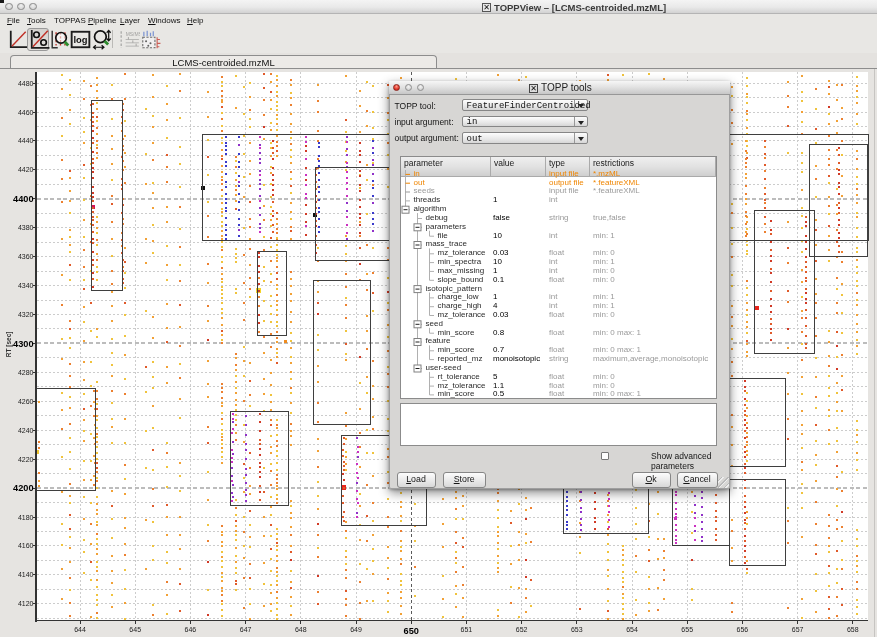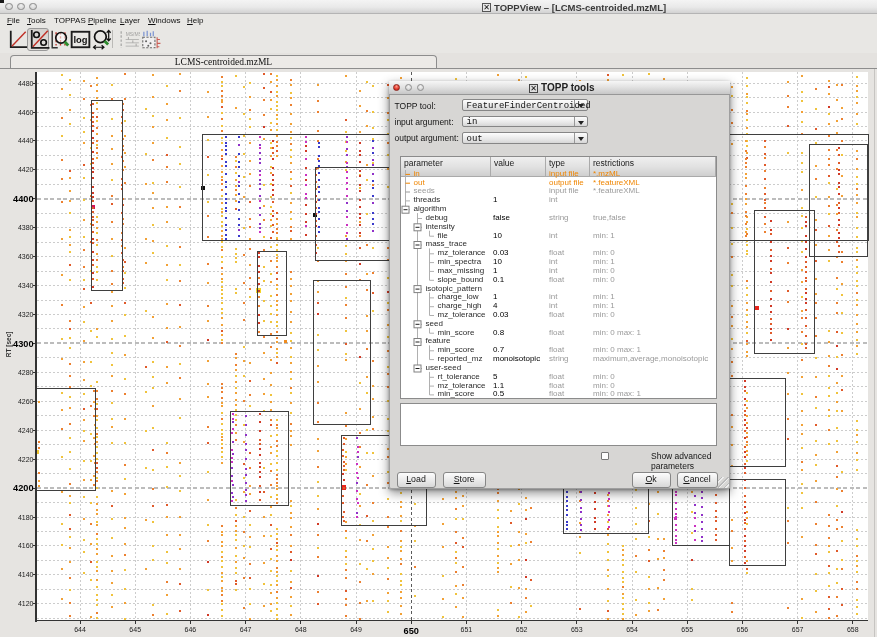--- a/index.html
+++ b/index.html
@@ -11,28 +11,28 @@
 .title-ico { position:absolute; top:2.5px; left:482px; width:9px; height:9px; background:#e8e8e8; border:1px solid #555;
   color:#111; font-size:8px; line-height:7px; text-align:center; }
 .corner { position:absolute; left:0; top:0; width:4px; height:3px; background:#1a1a1a; }
 .menubar { position:absolute; left:0; top:14px; width:100%; height:13px; background:#e8e7e4; font-size:8px; color:#111; }
 .menubar span { position:absolute; top:1.5px; }
 .toolbar { position:absolute; left:0; top:27px; width:100%; height:26px; background:#e8e7e4; }
 .tabbar { position:absolute; left:0; top:53px; width:100%; height:16px; background:#e4e2df; }
 .tabline { position:absolute; left:0; top:68px; width:100%; height:1px; background:#8d8d8d; }
 .tab { position:absolute; left:10px; top:1.5px; width:427px; height:14.5px; background:#eceae7;
   border:1px solid #8d8d8d; border-bottom:none; border-radius:4px 4px 0 0; text-align:center;
-  font-size:9.5px; color:#111; padding-top:1.5px;font-family:Liberation Serif, serif; }
+  font-size:9.5px; color:#111; padding-top:1.5px; }
 .tbico { position:absolute; top:2px; width:21px; height:21px; }
 .dialog { position:absolute; left:389px; top:81px; width:341px; height:408px; background:#d7d6d4; outline:1px solid #9f9f9f; outline-offset:-1px;
   box-shadow: 0 4px 11px rgba(0,0,0,0.45), 0 1px 3px rgba(0,0,0,0.3); border-radius:0 0 2px 2px; }
 .dtitle { position:absolute; left:0; top:0; width:100%; height:14px;
   background:linear-gradient(#f6f6f6,#e3e3e3 45%,#c7c7c7); border-bottom:1px solid #979797; }
 .dcirc { position:absolute; top:3.4px; width:7px; height:7px; border-radius:50%; }
-.dtext { position:absolute; top:1.4px; left:152px; font-size:10px; font-weight:bold; color:#222; }
+.dtext { position:absolute; top:1.4px; left:152px; font-size:10px; font-weight:normal; color:#222; }
 .dico { position:absolute; top:2.6px; left:140px; width:9px; height:9px; background:#ddd; border:1px solid #444;
   color:#111; font-size:8px; line-height:7px; text-align:center; }
 .dlabel { position:absolute; font-size:8.5px; color:#151515; left:5.5px; }
 .combo { position:absolute; left:72.5px; width:126px; height:11.5px; border:1px solid #868686; border-radius:2px;
   background:linear-gradient(#fdfdfd,#e8e8e8 60%,#d6d6d6); font-size:9px; color:#111; padding:0.5px 0 0 4px;font-family:Liberation Mono, monospace; }
 .combo .arr { position:absolute; right:0; top:0; width:13px; height:100%; border-left:1px solid #979797; }
 .combo .arr:after { content:""; position:absolute; left:3.5px; top:4px; border:3px solid transparent; border-top:4px solid #222; }
 .tbl { position:absolute; left:11px; top:74.5px; width:317px; height:243.5px; border:1px solid #8b8b8b; background:#fff; }
 .thead { position:absolute; left:0; top:0; width:100%; height:13px; display:flex;
   font-size:8.5px; color:#1a1a1a; }
@@ -358,21 +358,21 @@
         <span style="position:absolute;left:148.0px;top:16.4px;color:#9a9a9a">input file</span>
         <span style="position:absolute;left:192.0px;top:16.4px;color:#9a9a9a">*.featureXML</span>
 <span style="position:absolute;left:12.5px;top:25.3px;color:#2a2a2a">threads</span>
         <span style="position:absolute;left:92.0px;top:25.3px;color:#000">1</span>
         <span style="position:absolute;left:148.0px;top:25.3px;color:#9a9a9a">int</span>
 <span style="position:absolute;left:12.5px;top:34.1px;color:#2a2a2a">algorithm</span>
 <span style="position:absolute;left:24.5px;top:42.9px;color:#2a2a2a">debug</span>
         <span style="position:absolute;left:92.0px;top:42.9px;color:#000">false</span>
         <span style="position:absolute;left:148.0px;top:42.9px;color:#9a9a9a">string</span>
         <span style="position:absolute;left:192.0px;top:42.9px;color:#9a9a9a">true,false</span>
-<span style="position:absolute;left:24.5px;top:51.7px;color:#2a2a2a">intensity</span>
+<span style="position:absolute;left:24.5px;top:51.7px;color:#2a2a2a">parameters</span>
 <span style="position:absolute;left:36.5px;top:60.5px;color:#2a2a2a">file</span>
         <span style="position:absolute;left:92.0px;top:60.5px;color:#000">10</span>
         <span style="position:absolute;left:148.0px;top:60.5px;color:#9a9a9a">int</span>
         <span style="position:absolute;left:192.0px;top:60.5px;color:#9a9a9a">min: 1</span>
 <span style="position:absolute;left:24.5px;top:69.4px;color:#2a2a2a">mass_trace</span>
 <span style="position:absolute;left:36.5px;top:78.2px;color:#2a2a2a">mz_tolerance</span>
         <span style="position:absolute;left:92.0px;top:78.2px;color:#000">0.03</span>
         <span style="position:absolute;left:148.0px;top:78.2px;color:#9a9a9a">float</span>
         <span style="position:absolute;left:192.0px;top:78.2px;color:#9a9a9a">min: 0</span>
 <span style="position:absolute;left:36.5px;top:87.0px;color:#2a2a2a">min_spectra</span>

